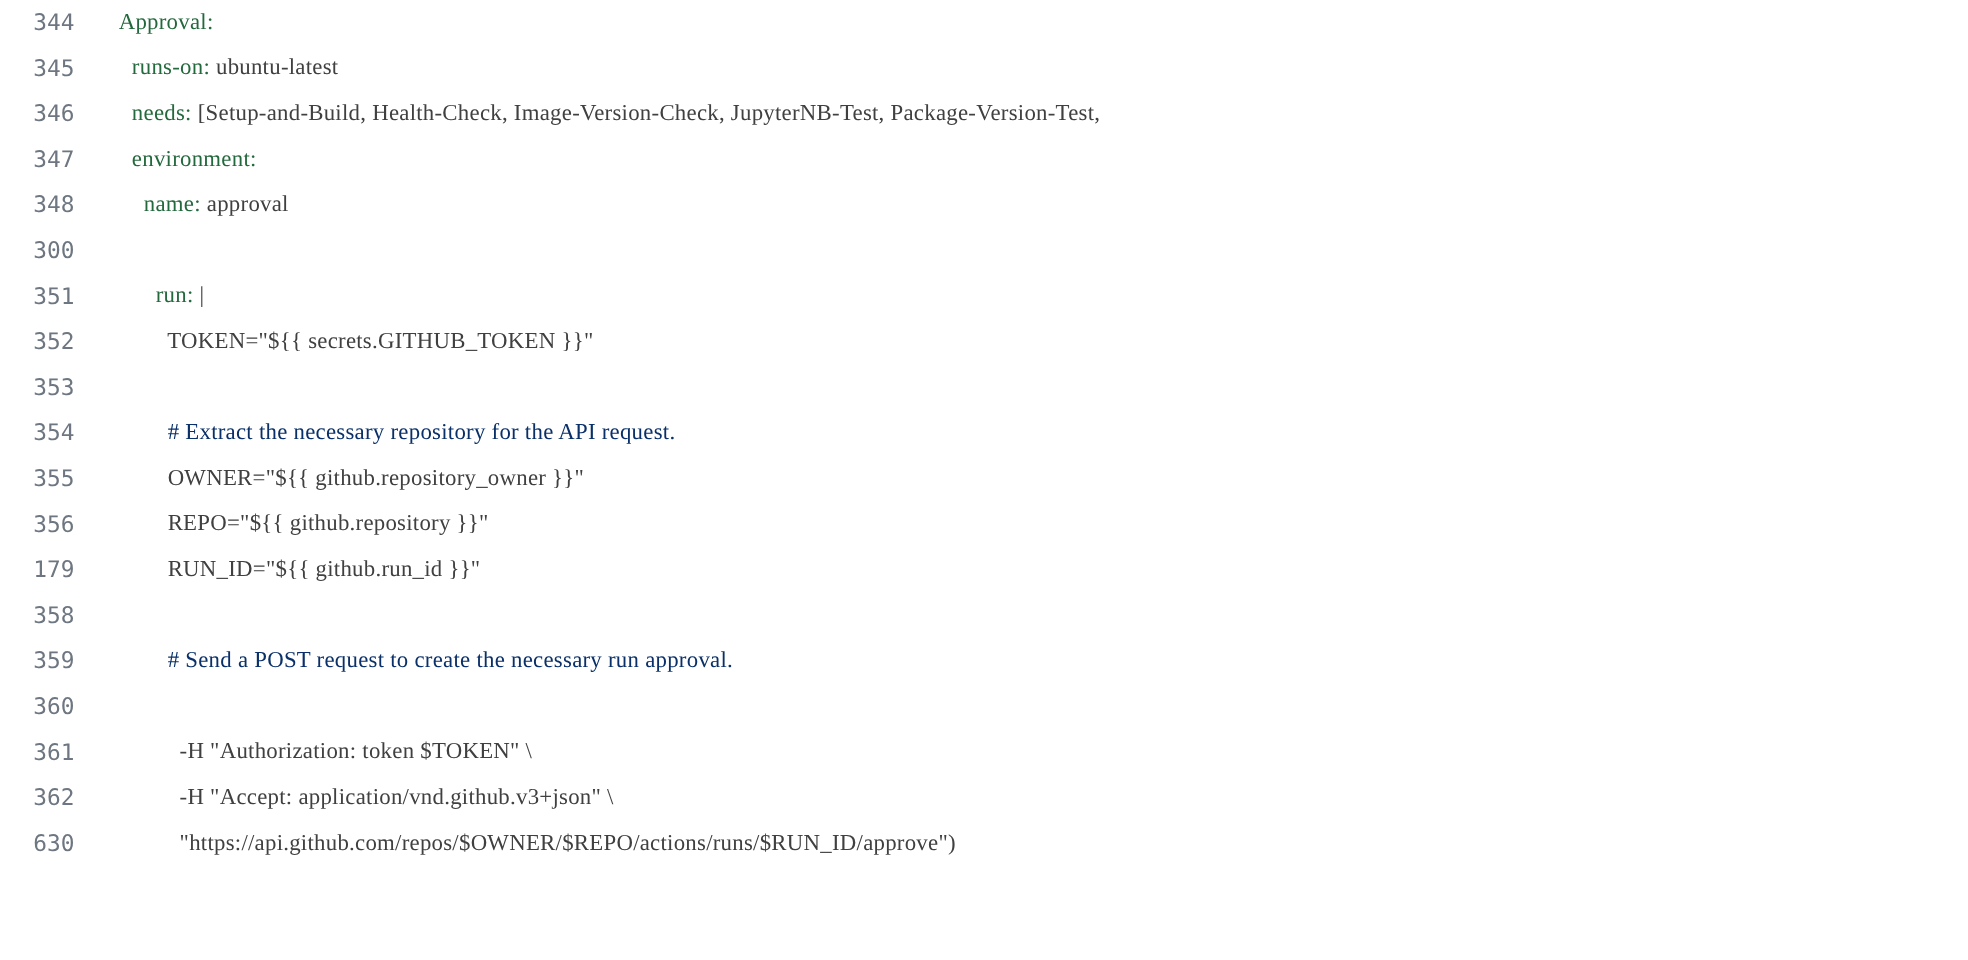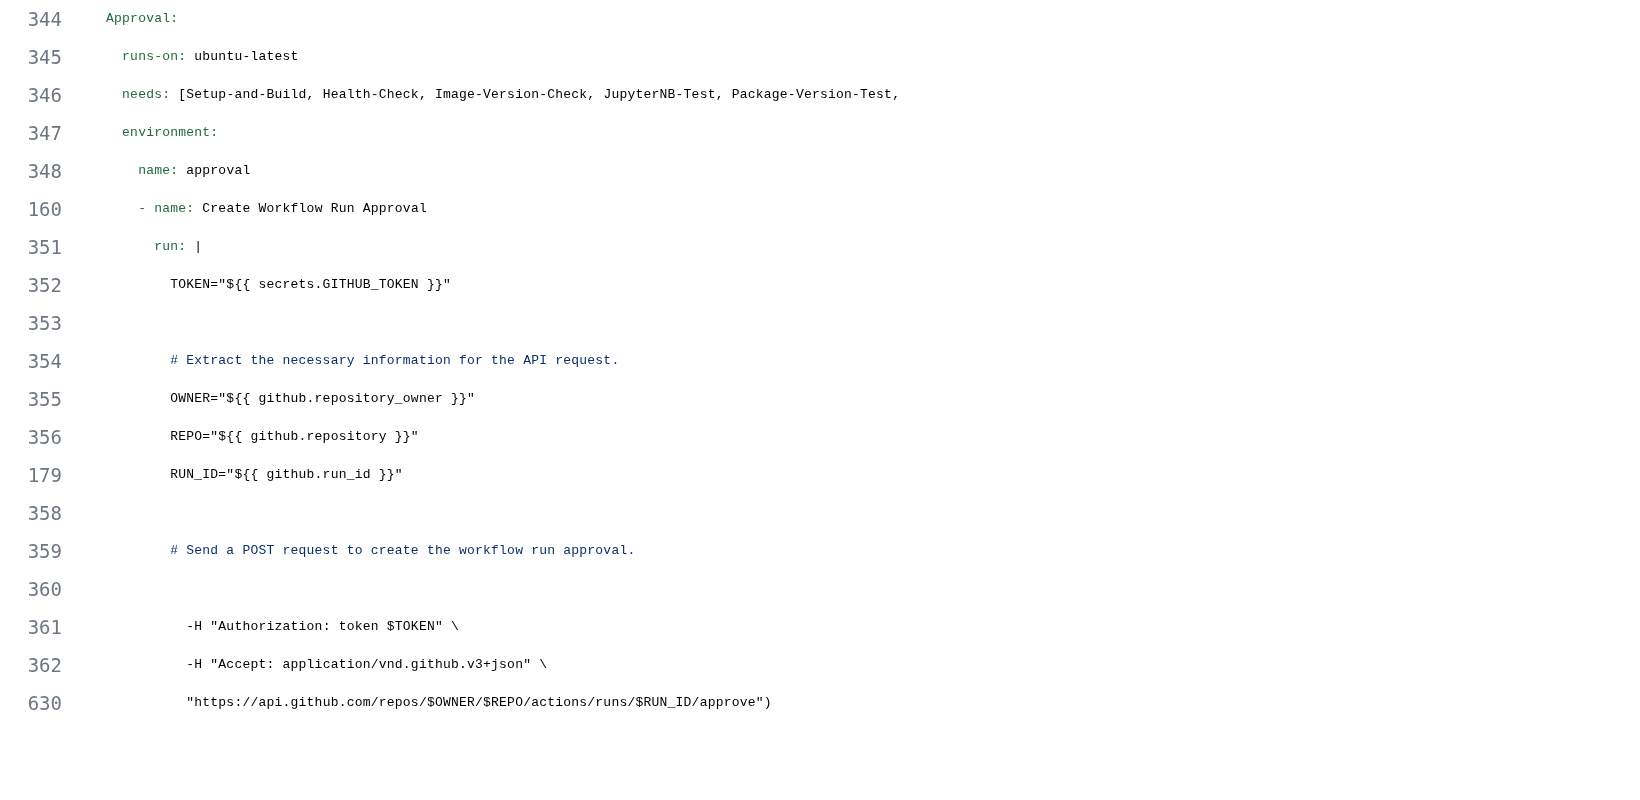--- a/index.html
+++ b/index.html
@@ -50,31 +50,31 @@
     line-height: 38px;
     font-family: "DejaVu Sans Mono", "Liberation Mono", monospace;
     -webkit-user-select: none;
     user-select: none;
   }
 
   .lc {
     flex: 0 0 auto;
     padding-left: 14px;
     color: #0a3069;
-    font-size: 13px;
+    font-size: 19px;
     line-height: 38px;
     white-space: pre;
-    font-family: Liberation Mono, monospace;
+    font-family: Liberation Serif, serif;
     letter-spacing: 0.22px;
   }
 
   
   .k   { color: #24693d; }   
   .p   { color: #24693d; }   
-  .v   { color: #000000; }   
+  .v   { color: #404040; }   
   .c   { color: #0a3069; }   
 
   
   .caret {
     display: inline-block;
     width: 2px;
     height: 26px;
     vertical-align: -5px;
     background: #0969da;
     margin-left: 0px;
@@ -83,28 +83,28 @@
 </head>
 <body>
 
 <div id="editor">
   <div class="code-lines" id="code-lines">
       <div class="code-line"><span class="ln">344</span><span class="lc">  <span class="k">Approval</span><span class="p">:</span></span></div>
       <div class="code-line"><span class="ln">345</span><span class="lc">    <span class="k">runs-on</span><span class="p">: </span><span class="v">ubuntu-latest</span></span></div>
       <div class="code-line"><span class="ln">346</span><span class="lc">    <span class="k">needs</span><span class="p">: </span><span class="v">[Setup-and-Build, Health-Check, Image-Version-Check, JupyterNB-Test, Package-Version-Test,</span></span></div>
       <div class="code-line"><span class="ln">347</span><span class="lc">    <span class="k">environment</span><span class="p">:</span></span></div>
       <div class="code-line"><span class="ln">348</span><span class="lc">      <span class="k">name</span><span class="p">: </span><span class="v">approval</span></span></div>
-      <div class="code-line"><span class="ln">160</span><span class="lc">      <span class="k">- name</span><span class="p">: </span><span class="v">Create Workflow Run Approval</span></span></div>
+      <div class="code-line"><span class="ln">300</span></div>
       <div class="code-line"><span class="ln">351</span><span class="lc">        <span class="k">run</span><span class="p">: </span><span class="v">|</span></span></div>
       <div class="code-line"><span class="ln">352</span><span class="lc">          <span class="v">TOKEN="${{ secrets.GITHUB_TOKEN }}"</span></span></div>
       <div class="code-line"><span class="ln">353</span><span class="lc"></span></div>
-      <div class="code-line"><span class="ln">354</span><span class="lc">          <span class="c"># Extract the necessary information for the API request.</span></span></div>
+      <div class="code-line"><span class="ln">354</span><span class="lc">          <span class="c"># Extract the necessary repository for the API request.</span></span></div>
       <div class="code-line"><span class="ln">355</span><span class="lc">          <span class="v">OWNER="${{ github.repository_owner }}"</span></span></div>
       <div class="code-line"><span class="ln">356</span><span class="lc">          <span class="v">REPO="${{ github.repository }}"</span></span></div>
       <div class="code-line"><span class="ln">179</span><span class="lc">          <span class="v">RUN_ID="${{ github.run_id }}"</span></span></div>
       <div class="code-line"><span class="ln">358</span><span class="lc"></span></div>
-      <div class="code-line"><span class="ln">359</span><span class="lc">          <span class="c"># Send a POST request to create the workflow run approval.</span></span></div>
+      <div class="code-line"><span class="ln">359</span><span class="lc">          <span class="c"># Send a POST request to create the necessary run approval.</span></span></div>
       <div class="code-line"><span class="ln">360</span></div>
       <div class="code-line"><span class="ln">361</span><span class="lc">            <span class="v">-H "Authorization: token $TOKEN" \</span></span></div>
       <div class="code-line"><span class="ln">362</span><span class="lc">            <span class="v">-H "Accept: application/vnd.github.v3+json" \</span></span></div>
       <div class="code-line"><span class="ln">630</span><span class="lc">            <span class="v">"https://api.github.com/repos/$OWNER/$REPO/actions/runs/$RUN_ID/approve")</span></span></div>
     </div>
 </div>
 
 </body></html>

